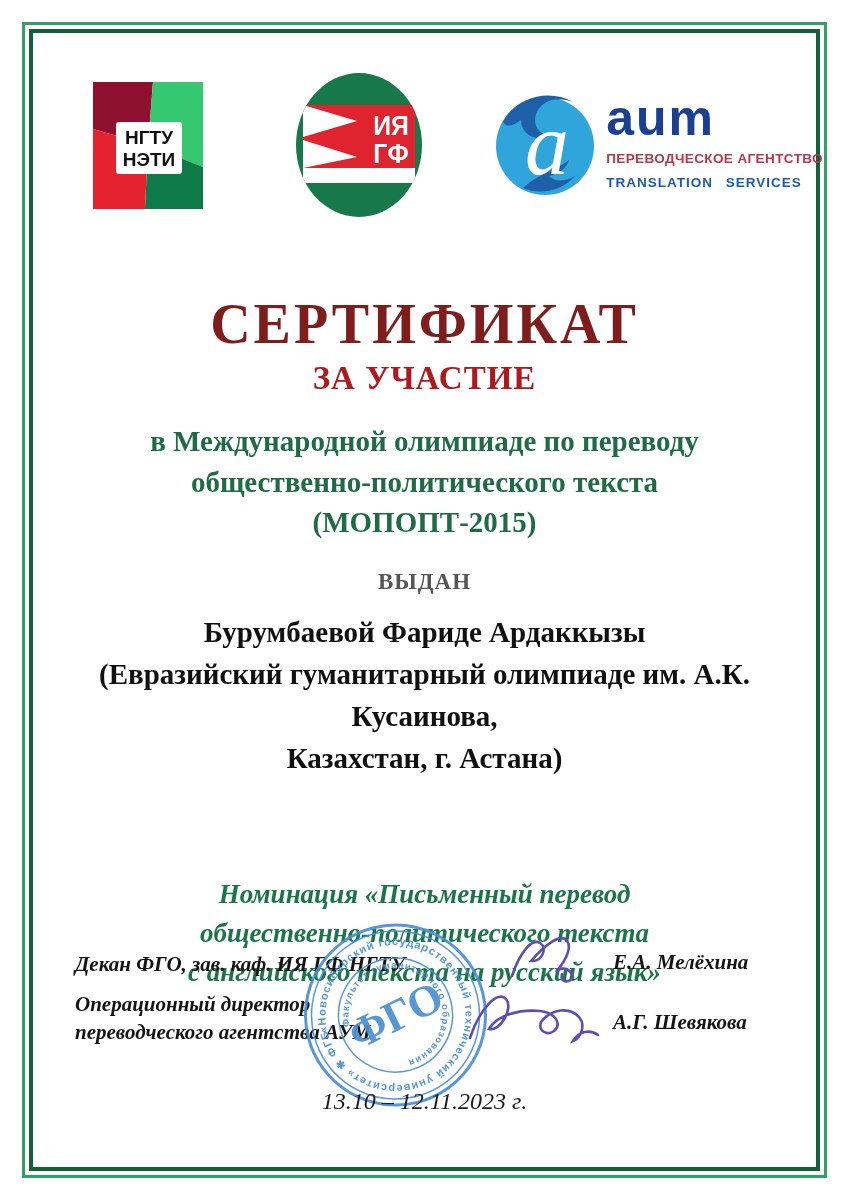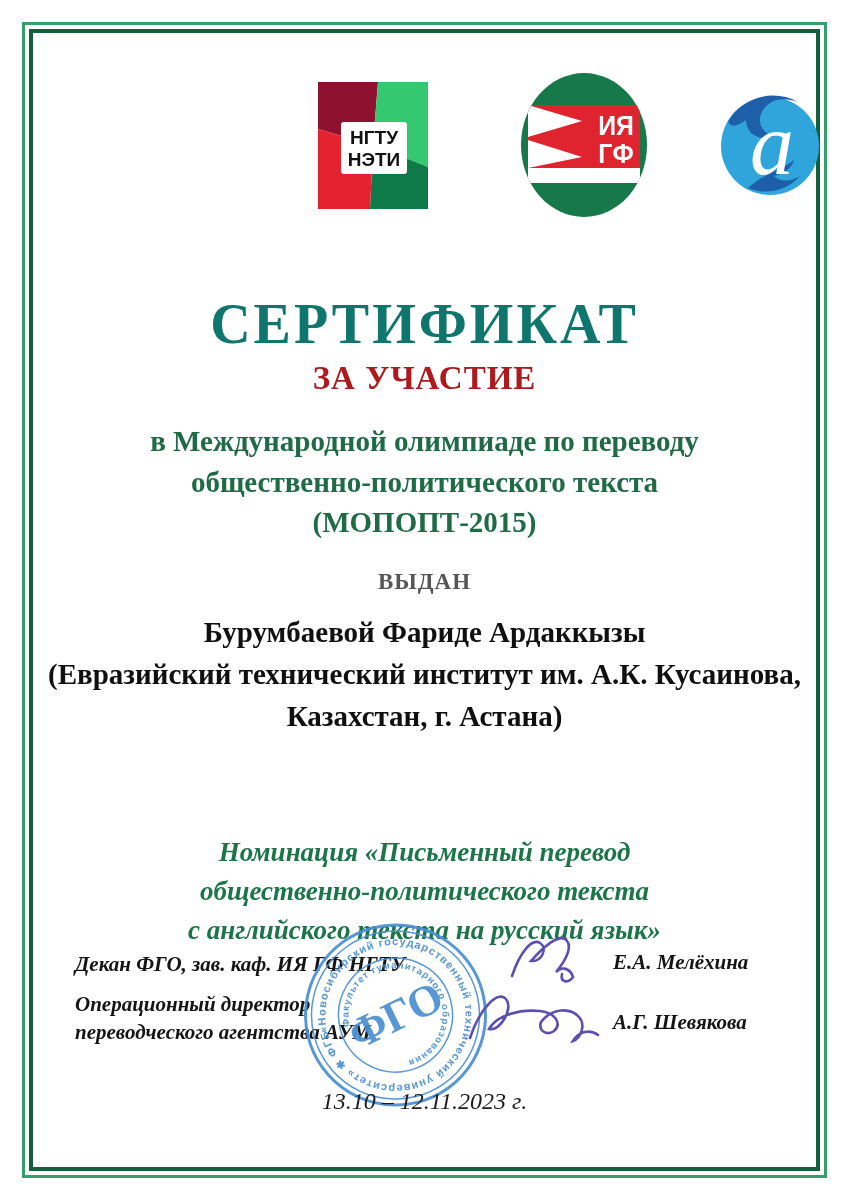--- a/index.html
+++ b/index.html
@@ -79,37 +79,42 @@
         <text x="96" y="91" text-anchor="middle" font-family="Liberation Sans, sans-serif" font-weight="bold" font-size="27" fill="#ffffff" transform="scale(0.92,1)" transform-origin="96 91">ГФ</text>
       </svg>
 
       <div class="logo-aum">
         <svg width="105" height="110" viewBox="0 0 105 110">
           <circle cx="52" cy="56" r="49" fill="#2FA5DC"></circle>
           <path d="M10,32 C22,8 55,-2 80,12 C64,6 50,10 44,22 C38,34 46,44 56,46 C42,52 28,44 28,30 C20,36 14,38 10,32 Z" fill="#1D5FA8"></path>
           <path d="M30,98 C48,106 70,100 82,86 C72,92 62,92 56,86 C66,84 74,78 76,70 C64,80 48,82 30,98 Z" fill="#1D5FA8"></path>
           <text x="54" y="84" text-anchor="middle" font-family="Liberation Serif, serif" font-style="italic" font-size="88" fill="#ffffff">a</text>
         </svg>
+        <div class="aum-text">
+          <div class="aum-brand" style="color:#1B3F91">aum</div>
+          <div class="aum-ru" style="color:#B5394B">ПЕРЕВОДЧЕСКОЕ АГЕНТСТВО</div>
+          <div class="aum-en" style="color:#1F5BA8">TRANSLATION  SERVICES</div>
+        </div>
       </div>
     </div>
 
-    <div class="cert-title" style="color:#0f766e">СЕРТИФИКАТ</div>
+    <div class="cert-title" style="color:#7f1d1d">СЕРТИФИКАТ</div>
     <div class="cert-subtitle" style="color:#AD191D">ЗА УЧАСТИЕ</div>
 
     <div class="event-block" style="color:#1E6B45">
       <div>в Международной олимпиаде по переводу</div>
       <div>общественно-политического текста</div>
       <div>(МОПОПТ-2015)</div>
     </div>
 
     <div class="issued-label">ВЫДАН</div>
 
     <div class="recipient-block">
       <div>Бурумбаевой Фариде Ардаккызы</div>
-      <div>(Евразийский технический институт им. А.К. Кусаинова,</div>
+      <div>(Евразийский гуманитарный олимпиаде им. А.К. Кусаинова,</div>
       <div>Казахстан, г. Астана)</div>
     </div>
 
     <div class="nomination-block" style="color:#1B7549">
       <div>Номинация «Письменный перевод</div>
       <div>общественно-политического текста</div>
       <div>с английского текста на русский язык»</div>
     </div>
   </div>
 

